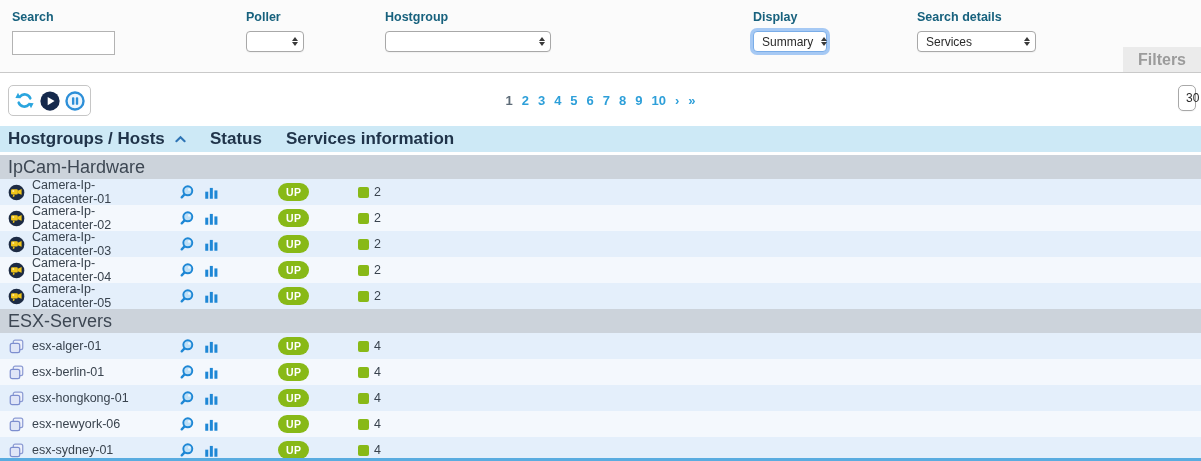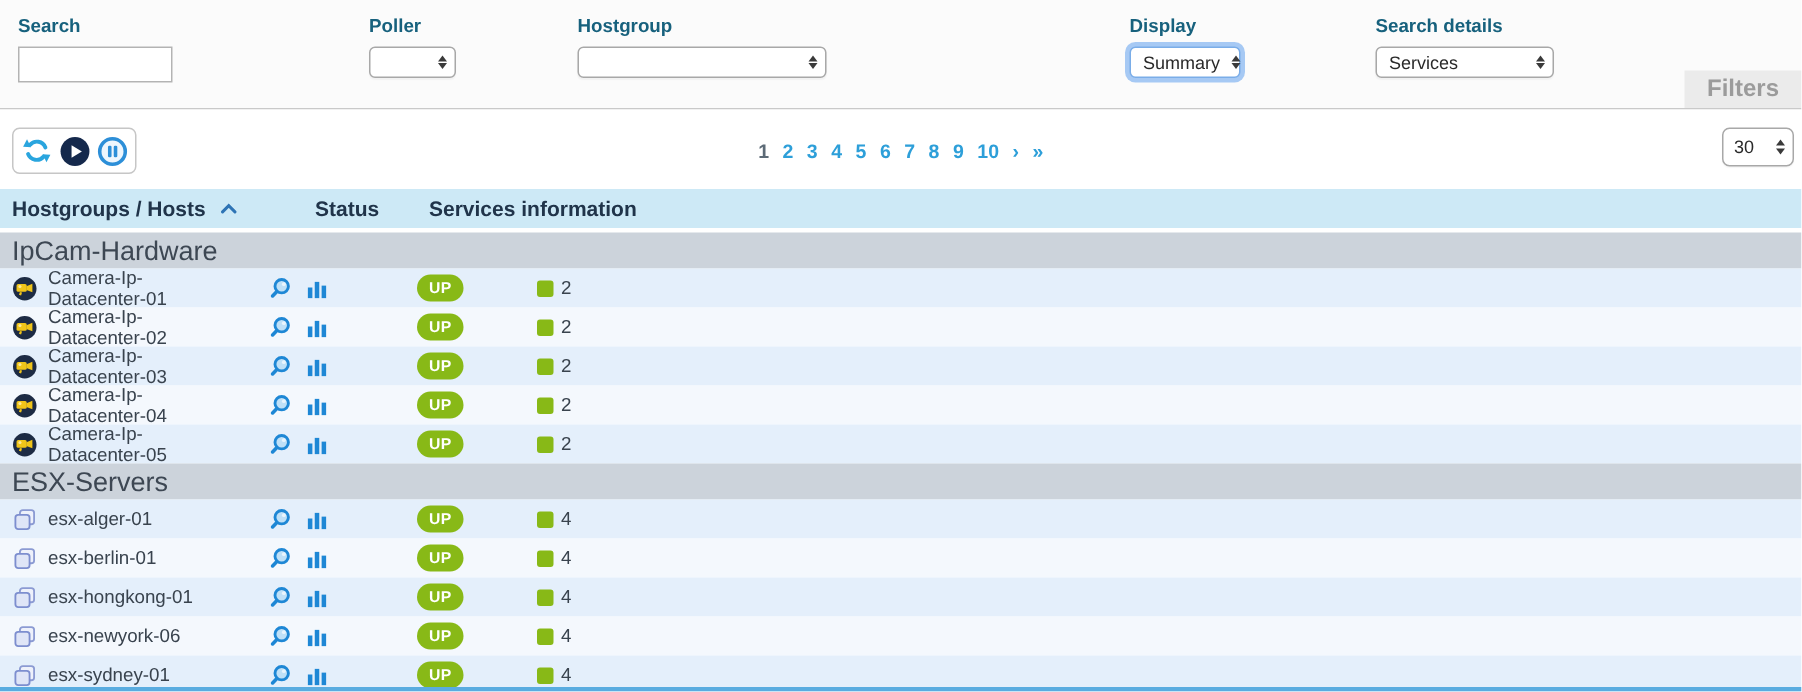--- a/index.html
+++ b/index.html
@@ -79,29 +79,29 @@
     position:absolute; left:50%; top:20px; transform:translateX(-50%);
     display:flex; gap:9px; align-items:center;
     font-size:13px; font-weight:bold;
     color:#2d9fd9;
     white-space:nowrap;
   }
   .pagination .page { cursor:pointer; }
   .pagination .page.current { color:#5d6b77; cursor:default; }
   .pagination .arrow { cursor:pointer; font-size:13px; }
   .perpage-wrap { position:absolute; right:5px; top:12px; }
-  .perpage-wrap .sel { height:26px; width:48px; border-radius:5px; padding:0 5px 0 7px; }
+  .perpage-wrap .sel { height:26px; width:18px; border-radius:5px; padding:0 5px 0 7px; }
 
   
   .table { position:relative; }
   .thead {
     display:flex; align-items:center;
     height:26px;
     background:#cde9f6;
-    font-weight:bold; font-size:14px; color:#20344a;
+    font-weight:bold; font-size:17px; color:#20344a;
   }
   .table-gap { height:3px; background:#fff; }
   .c-name    { width:155px; padding-left:8px; display:flex; align-items:center; gap:7px; overflow:hidden; }
   .c-actions { width:55px; display:flex; align-items:center; gap:9px; }
   .c-status  { width:76px; }
   .c-services{ flex:1; display:flex; align-items:center; gap:5px; }
   .h-name { width:210px; padding-left:8px; display:flex; align-items:center; gap:10px; }
   .group-row {
     height:24px;
     background:#ccd3db;

